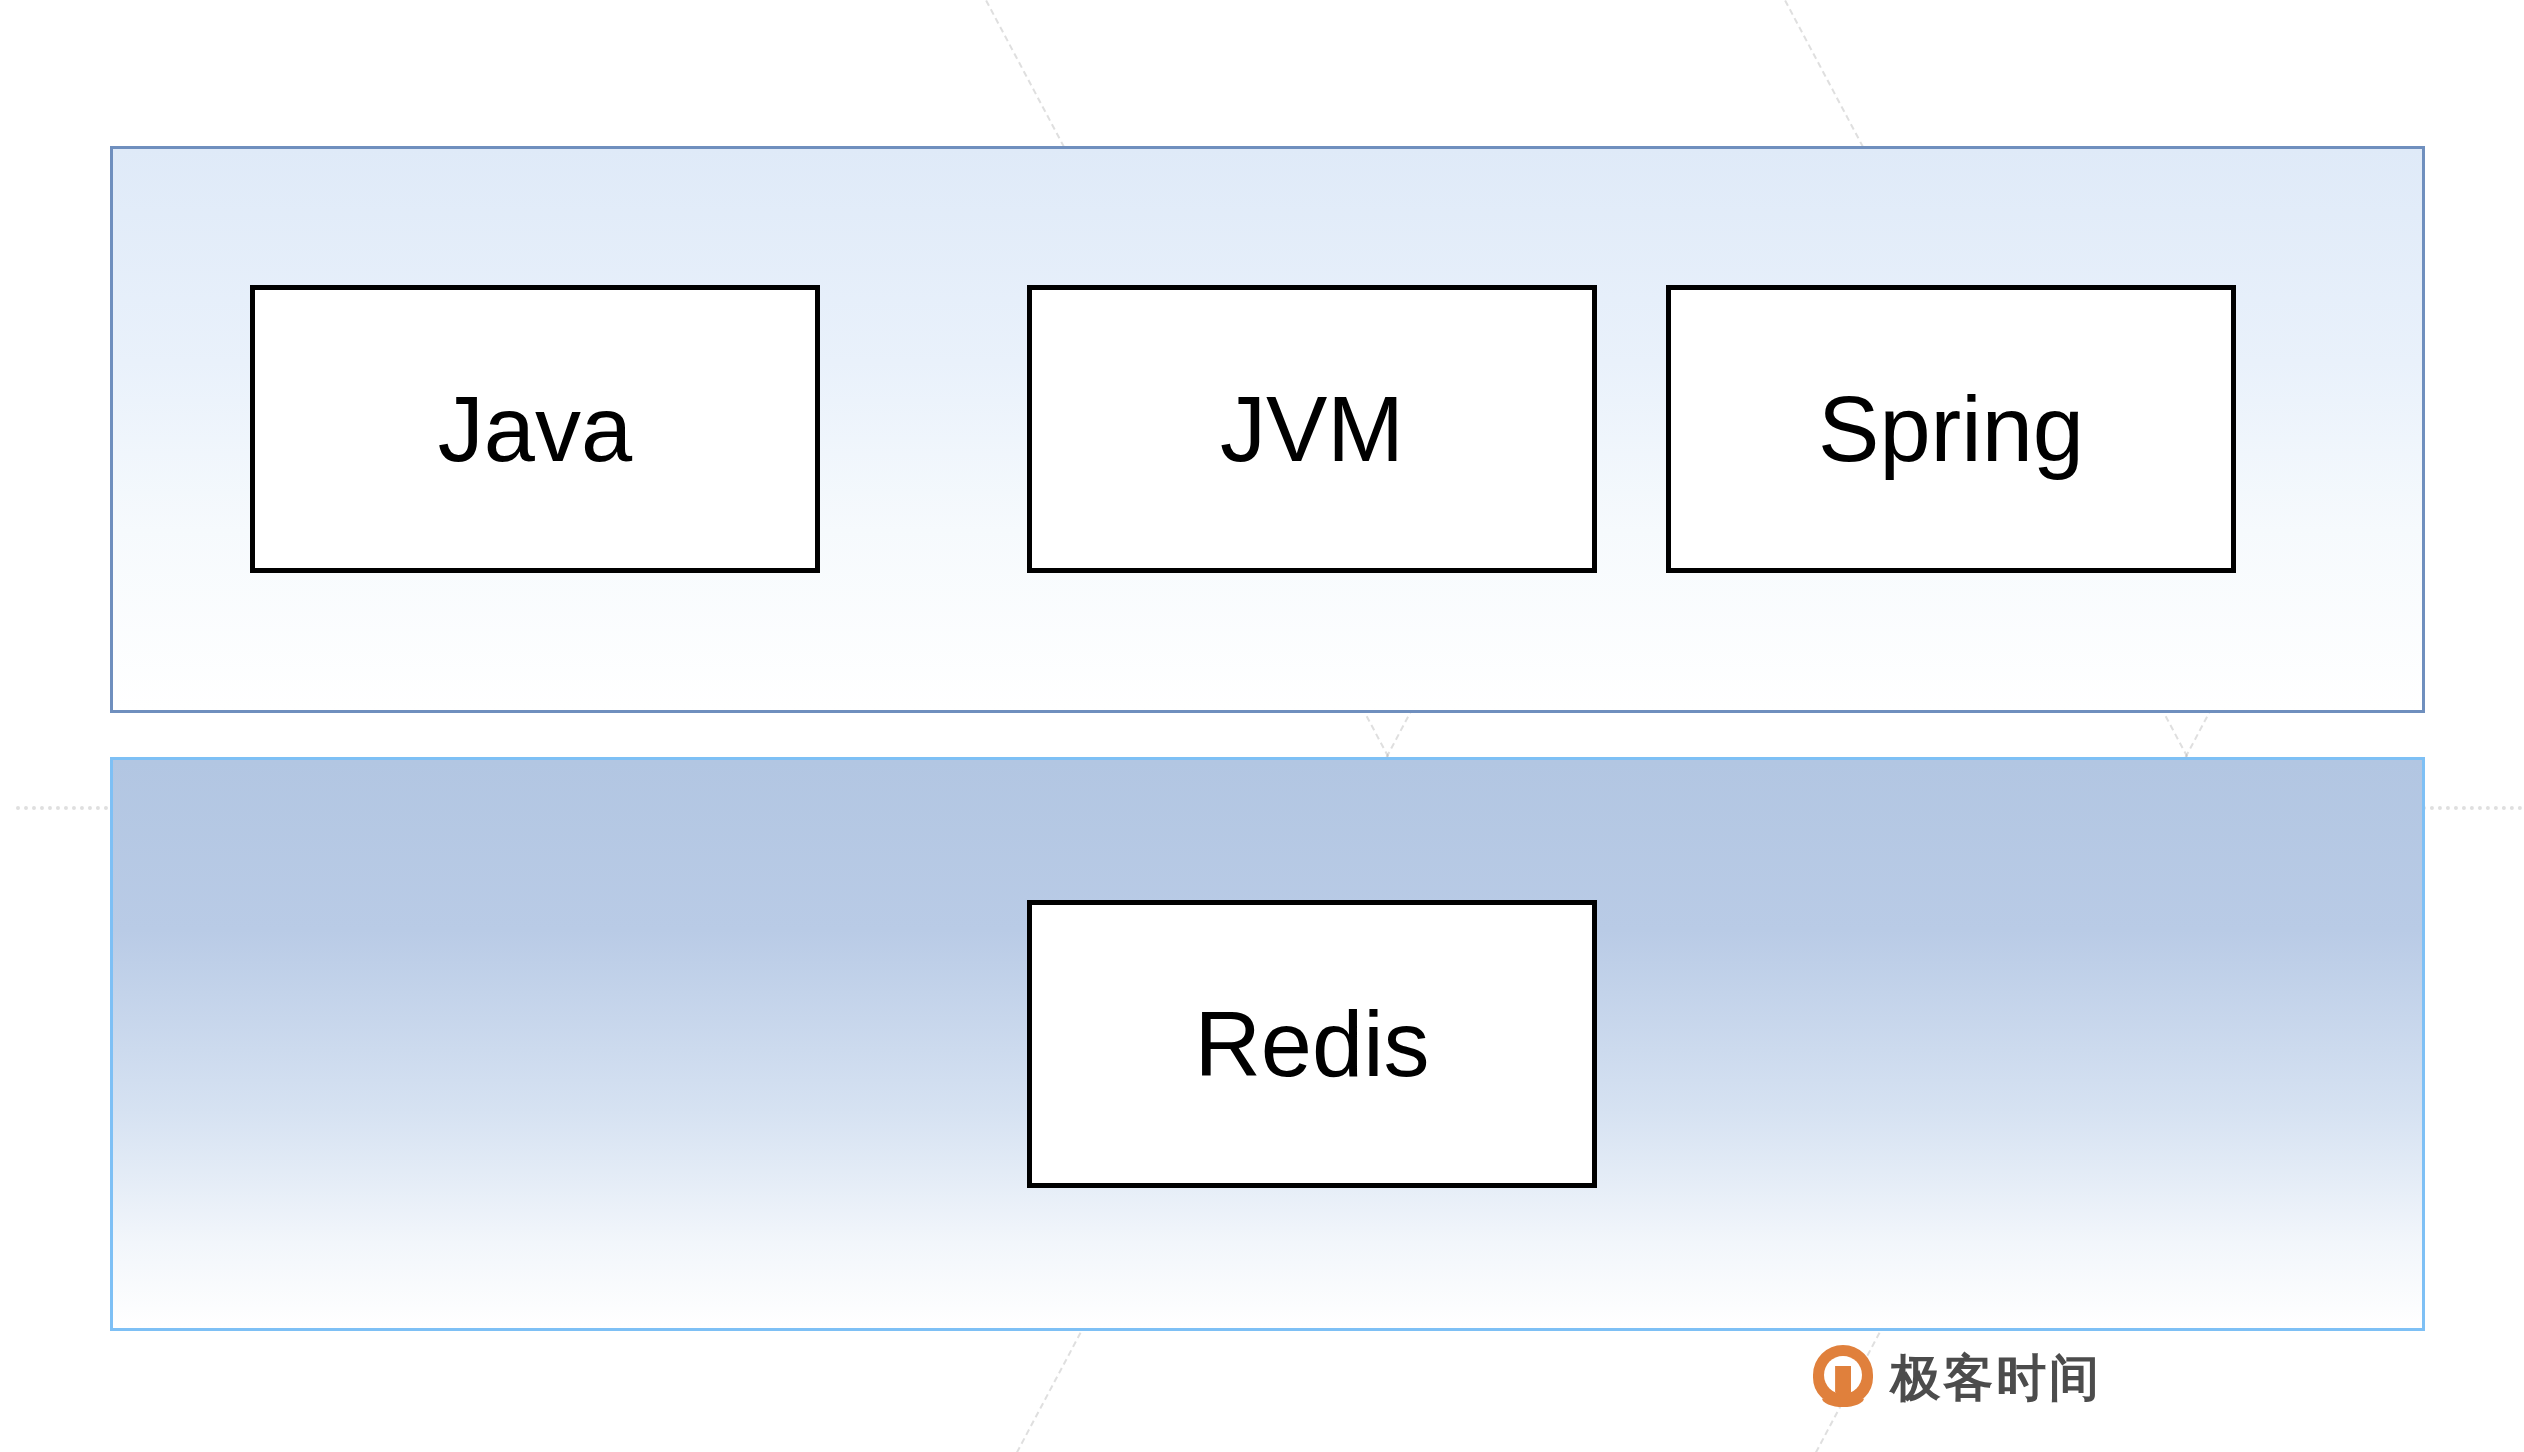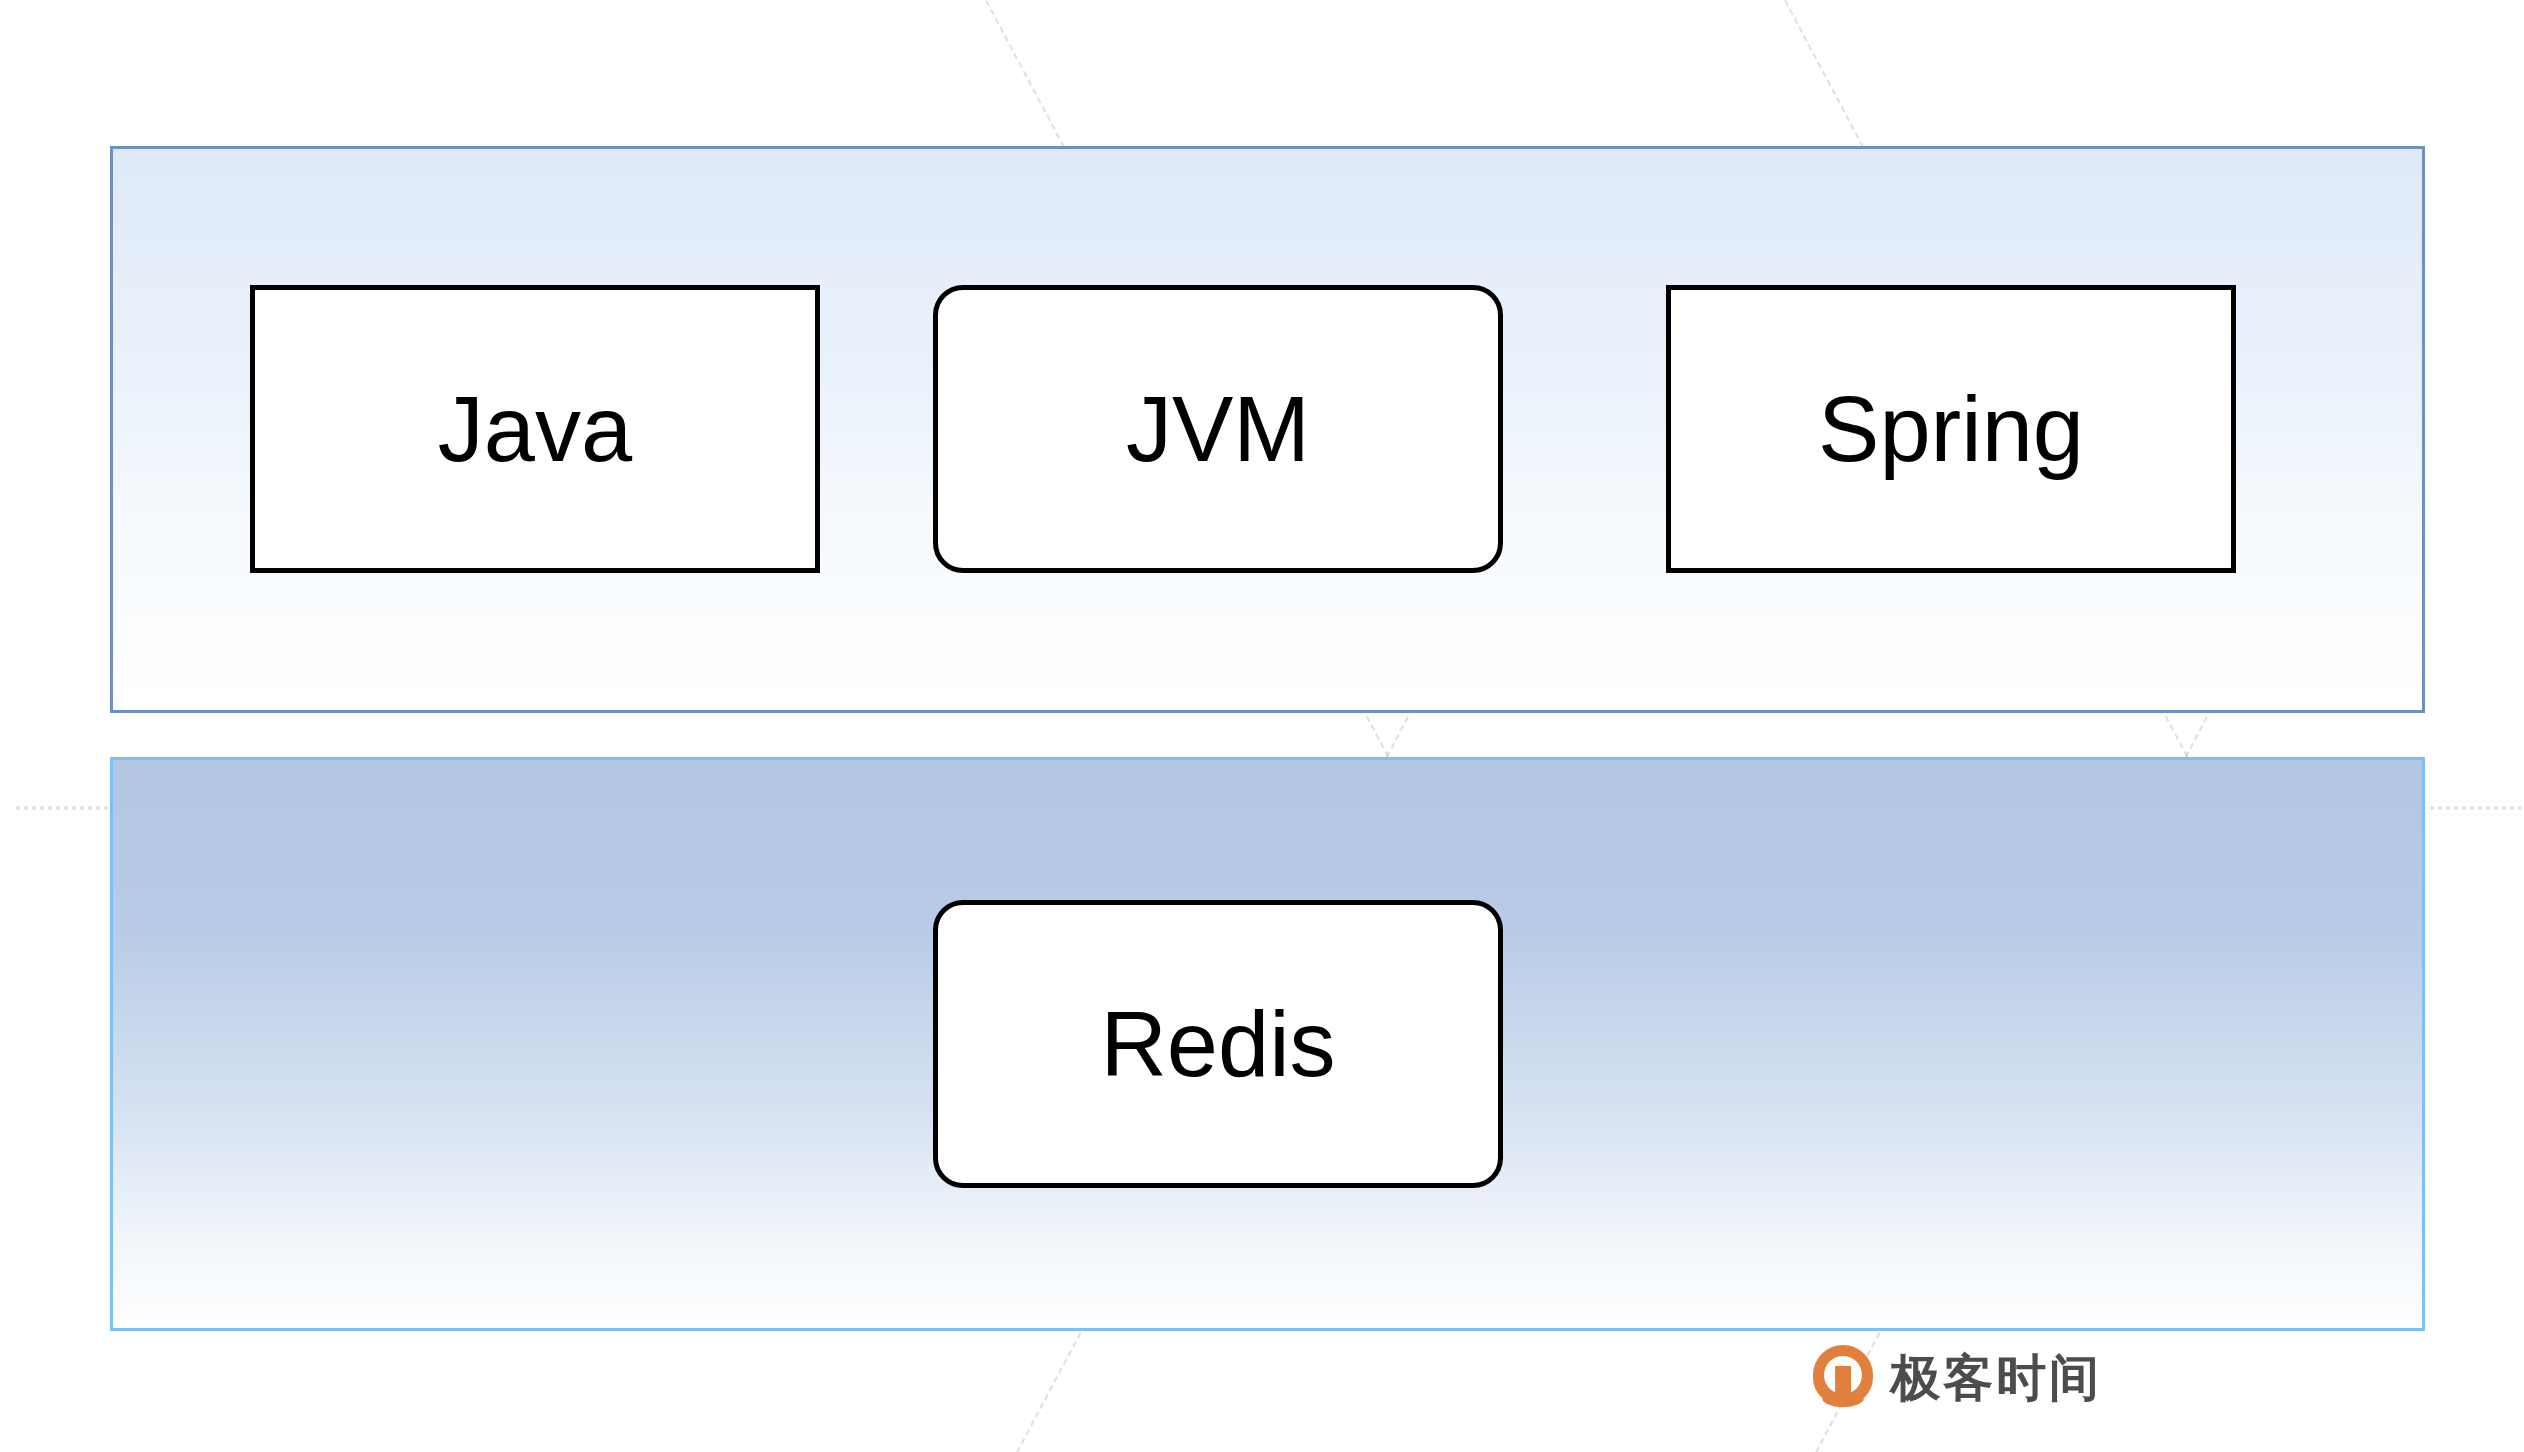--- a/index.html
+++ b/index.html
@@ -65,21 +65,21 @@
     border:5.8px solid #000000;
     display:flex;align-items:center;justify-content:center;
     z-index:3;
   }
   .node .label{
     font-size:92px;color:#000000;line-height:1;white-space:nowrap;
     font-family:"Liberation Sans","DejaVu Sans",sans-serif;
   }
 
   .col-1{left:234px;}
-  .col-2{left:917px;border-radius:30px;}
+  .col-2{left:1011px;}
   .col-3{left:1650px;}
   .row-1{top:285px;}
   .row-2{top:900px;}
 
   
   .brand{
     position:absolute;right:58px;bottom:40px;
     display:flex;align-items:center;gap:17.3px;z-index:5;
   }
   .brand .brand-logo{position:relative;width:60px;height:67px;flex:0 0 auto;}

